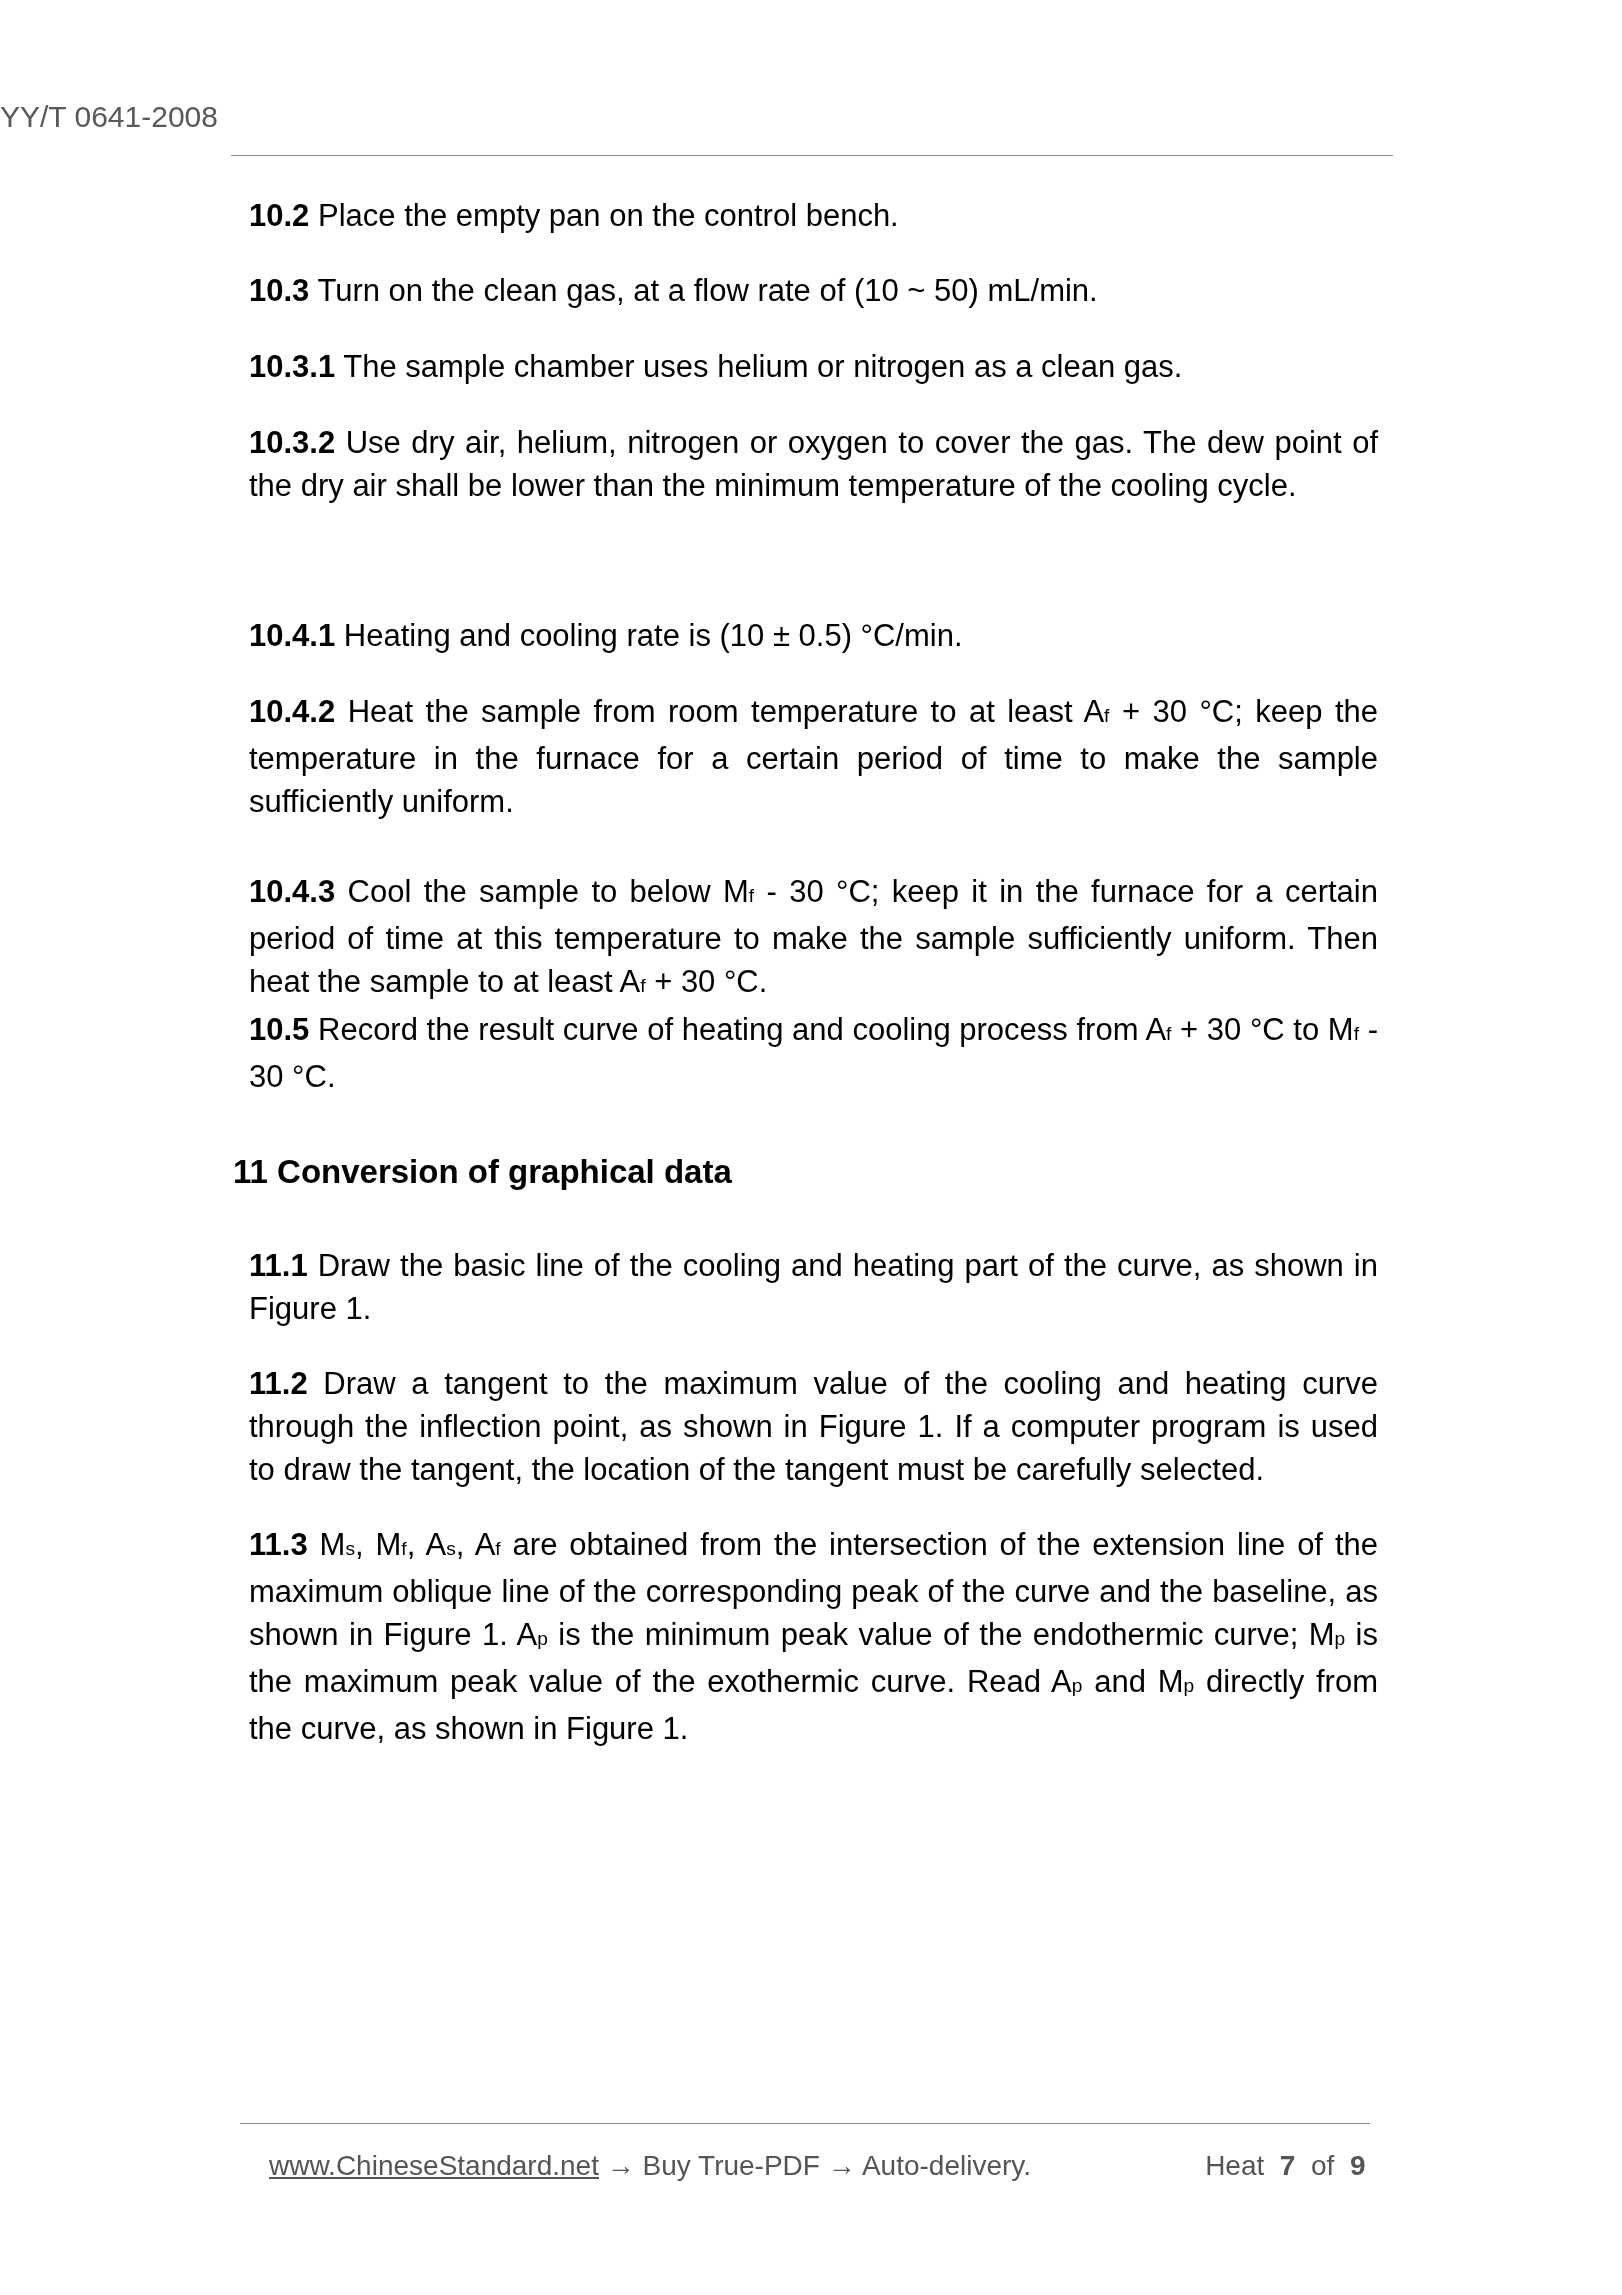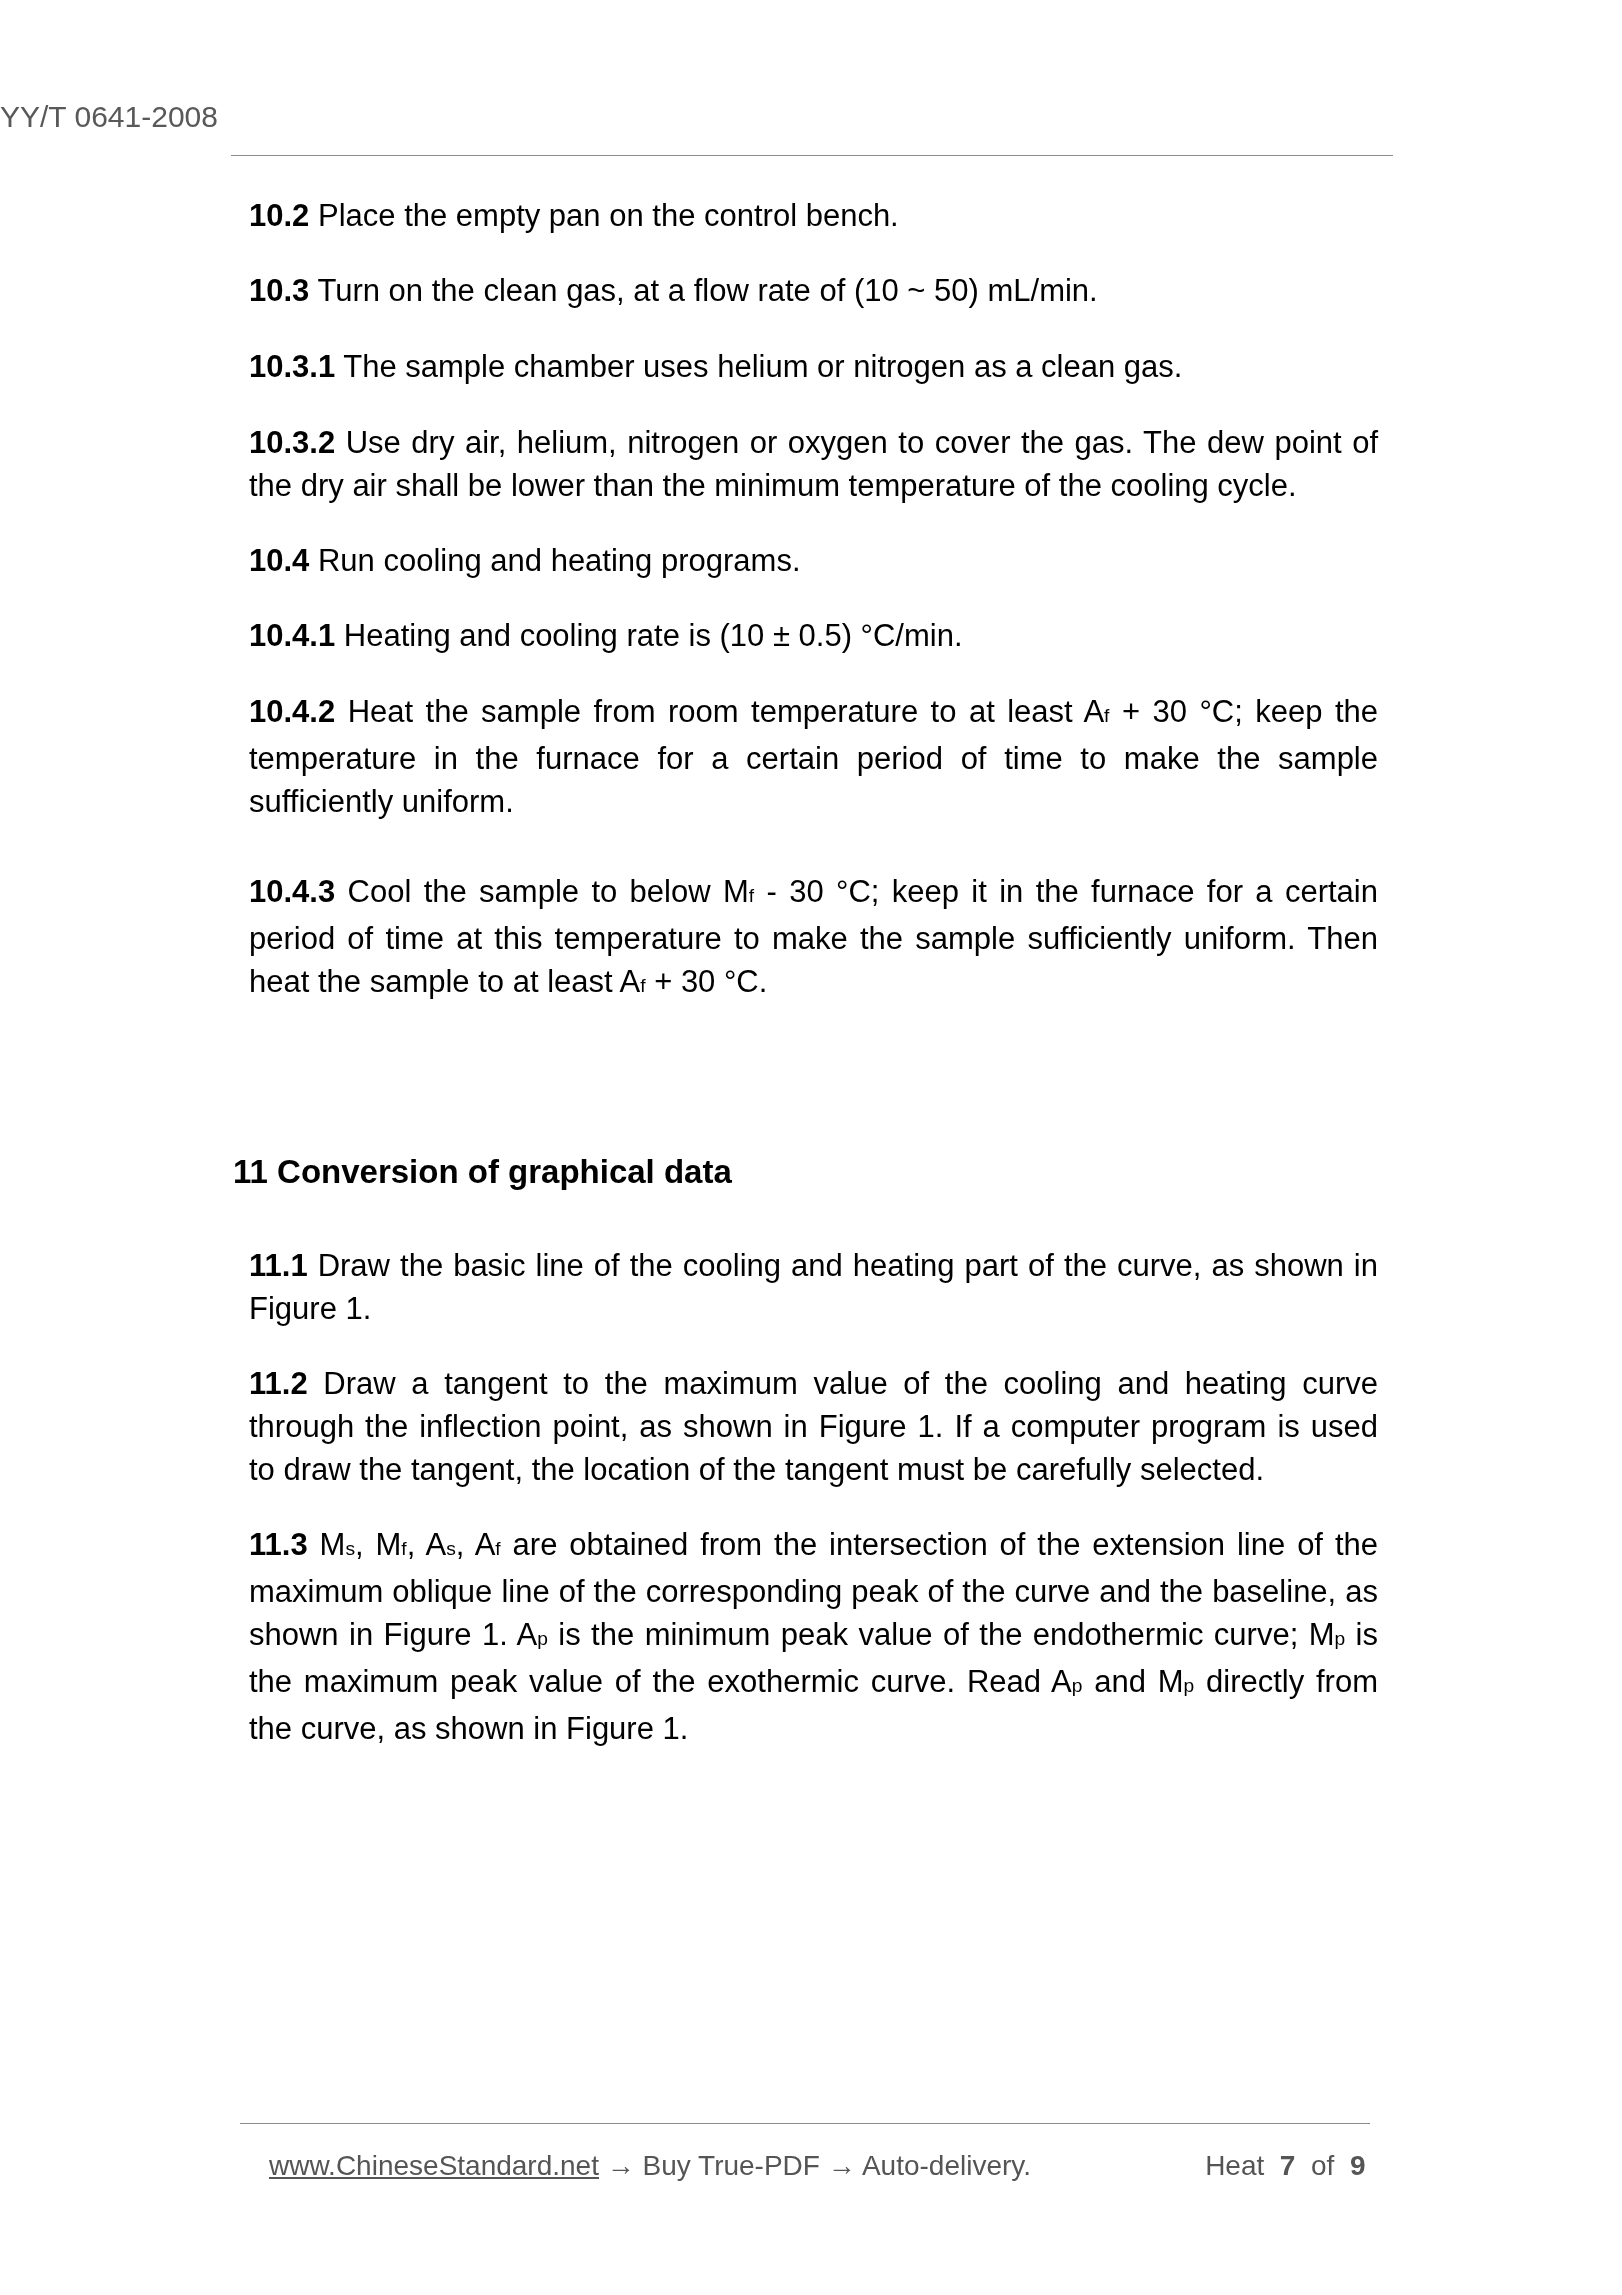--- a/index.html
+++ b/index.html
@@ -34,28 +34,28 @@
   <div class="rule top"></div>
 
   <p class="para" style="top:192px"><span class="num">10.2</span> <span>Place the empty pan on the control bench.</span></p>
 
   <p class="para" style="top:267px"><span class="num">10.3</span> <span>Turn on the clean gas, at a flow rate of (10 ~ 50) mL/min.</span></p>
 
   <p class="para" style="top:343px"><span class="num">10.3.1</span> <span>The sample chamber uses helium or nitrogen as a clean gas.</span></p>
 
   <p class="para" style="top:419px"><span class="num">10.3.2</span> <span>Use dry air, helium, nitrogen or oxygen to cover the gas. The dew point of the dry air shall be lower than the minimum temperature of the cooling cycle.</span></p>
 
-  <p class="para" style="top:537px"><span class="num">10.4</span> <span>Run cooling and heating programs.</span></p>
 
   <p class="para" style="top:612px"><span class="num">10.4.1</span> <span>Heating and cooling rate is (10 ± 0.5) °C/min.</span></p>
 
   <p class="para" style="top:688px"><span class="num">10.4.2</span> <span>Heat the sample from room temperature to at least A</span><span class="sb">f</span><span> + 30 °C; keep the temperature in the furnace for a certain period of time to make the sample sufficiently uniform.</span></p>
 
   <p class="para" style="top:868px"><span class="num">10.4.3</span> <span>Cool the sample to below M</span><span class="sb">f</span><span> - 30 °C; keep it in the furnace for a certain period of time at this temperature to make the sample sufficiently uniform. Then heat the sample to at least A</span><span class="sb">f</span><span> + 30 °C.</span></p>
 
+  <p class="para" style="top:1006px"><span class="num">10.5</span> <span>Record the result curve of heating and cooling process from A</span><span class="sb">f</span><span> + 30 °C to M</span><span class="sb">f</span><span> - 30 °C.</span></p>
 
   <h2 class="heading" style="top:1141px">11 Conversion of graphical data</h2>
 
   <p class="para" style="top:1242px"><span class="num">11.1</span> <span>Draw the basic line of the cooling and heating part of the curve, as shown in Figure 1.</span></p>
 
   <p class="para" style="top:1360px"><span class="num">11.2</span> <span>Draw a tangent to the maximum value of the cooling and heating curve through the inflection point, as shown in Figure 1. If a computer program is used to draw the tangent, the location of the tangent must be carefully selected.</span></p>
 
   <p class="para" style="top:1521px"><span class="num">11.3</span> <span>M</span><span class="sb">s</span><span>, </span><span>M</span><span class="sb">f</span><span>, </span><span>A</span><span class="sb">s</span><span>, </span><span>A</span><span class="sb">f</span><span> are obtained from the intersection of the extension line of the maximum oblique line of the corresponding peak of the curve and the baseline, as shown in Figure 1. </span><span>A</span><span class="sb">p</span><span> is the minimum peak value of the endothermic curve; </span><span>M</span><span class="sb">p</span><span> is the maximum peak value of the exothermic curve. Read </span><span>A</span><span class="sb">p</span><span> and </span><span>M</span><span class="sb">p</span><span> directly from the curve, as shown in Figure 1.</span></p>
 
   <div class="rule bottom"></div>

